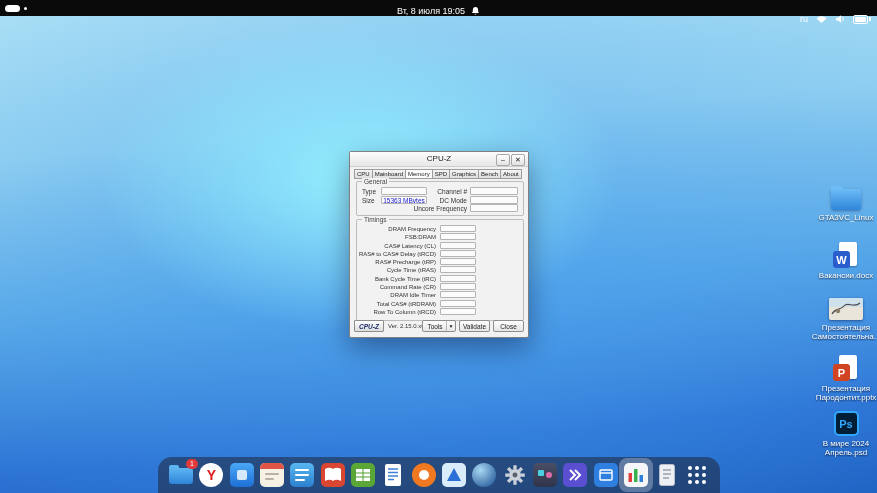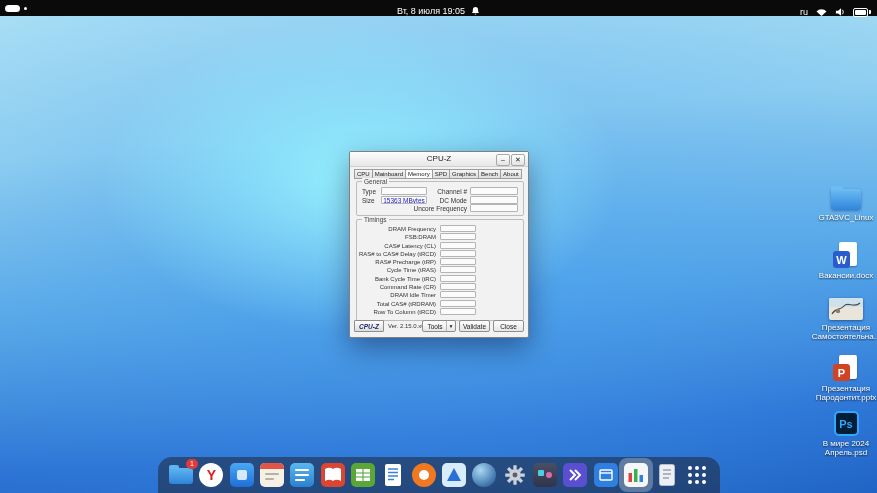--- a/index.html
+++ b/index.html
@@ -14,21 +14,21 @@
       linear-gradient(175deg,#aadff5 0%,#96d3f1 28%,#58a7e6 58%,#2a6fd2 84%,#1d5fc0 100%);}
 
   
   .topbar{position:absolute;top:0;left:0;right:0;height:16px;background:#0a0a0a;color:#fff;z-index:30;}
   .tb-left{position:absolute;left:5px;top:0;height:16px;display:flex;align-items:center;gap:4px;}
   .pill{width:15px;height:7px;background:#fff;border-radius:4px;}
   .pill-dot{width:3px;height:3px;background:#fff;border-radius:50%;}
   .tb-center{position:absolute;left:50%;top:0;transform:translateX(-50%);height:16px;
              display:flex;align-items:flex-end;gap:5px;font-size:9px;white-space:nowrap;}
   .bell{width:10px;height:10px;}
-  .tb-right{position:absolute;right:6px;top:4px;height:16px;display:flex;align-items:center;gap:7px;font-size:9px;margin-left:28px;}
+  .tb-right{position:absolute;right:6px;top:11px;height:16px;display:flex;align-items:center;gap:7px;font-size:9px;margin-left:28px;}
   .batt{width:13px;height:7px;border:1px solid #fff;border-radius:2px;position:relative;}
   .batt-fill{position:absolute;inset:1px;background:#fff;border-radius:1px;}
   .batt-nub{width:2px;height:4px;background:#fff;border-radius:0 1px 1px 0;margin-left:-6px;}
 
   
   .dico{position:absolute;left:810px;width:72px;text-align:center;cursor:default;z-index:5;}
   .dico-label{margin-top:3px;font-size:8px;line-height:9px;color:#fff;
               text-shadow:0 1px 2px rgba(0,0,20,.8);white-space:nowrap;overflow:hidden;}
   .folder-big{position:relative;width:30px;height:21px;margin:4px auto 0;
               background:linear-gradient(#6cbcf5,#2f86da);border-radius:2px 3px 3px 3px;

